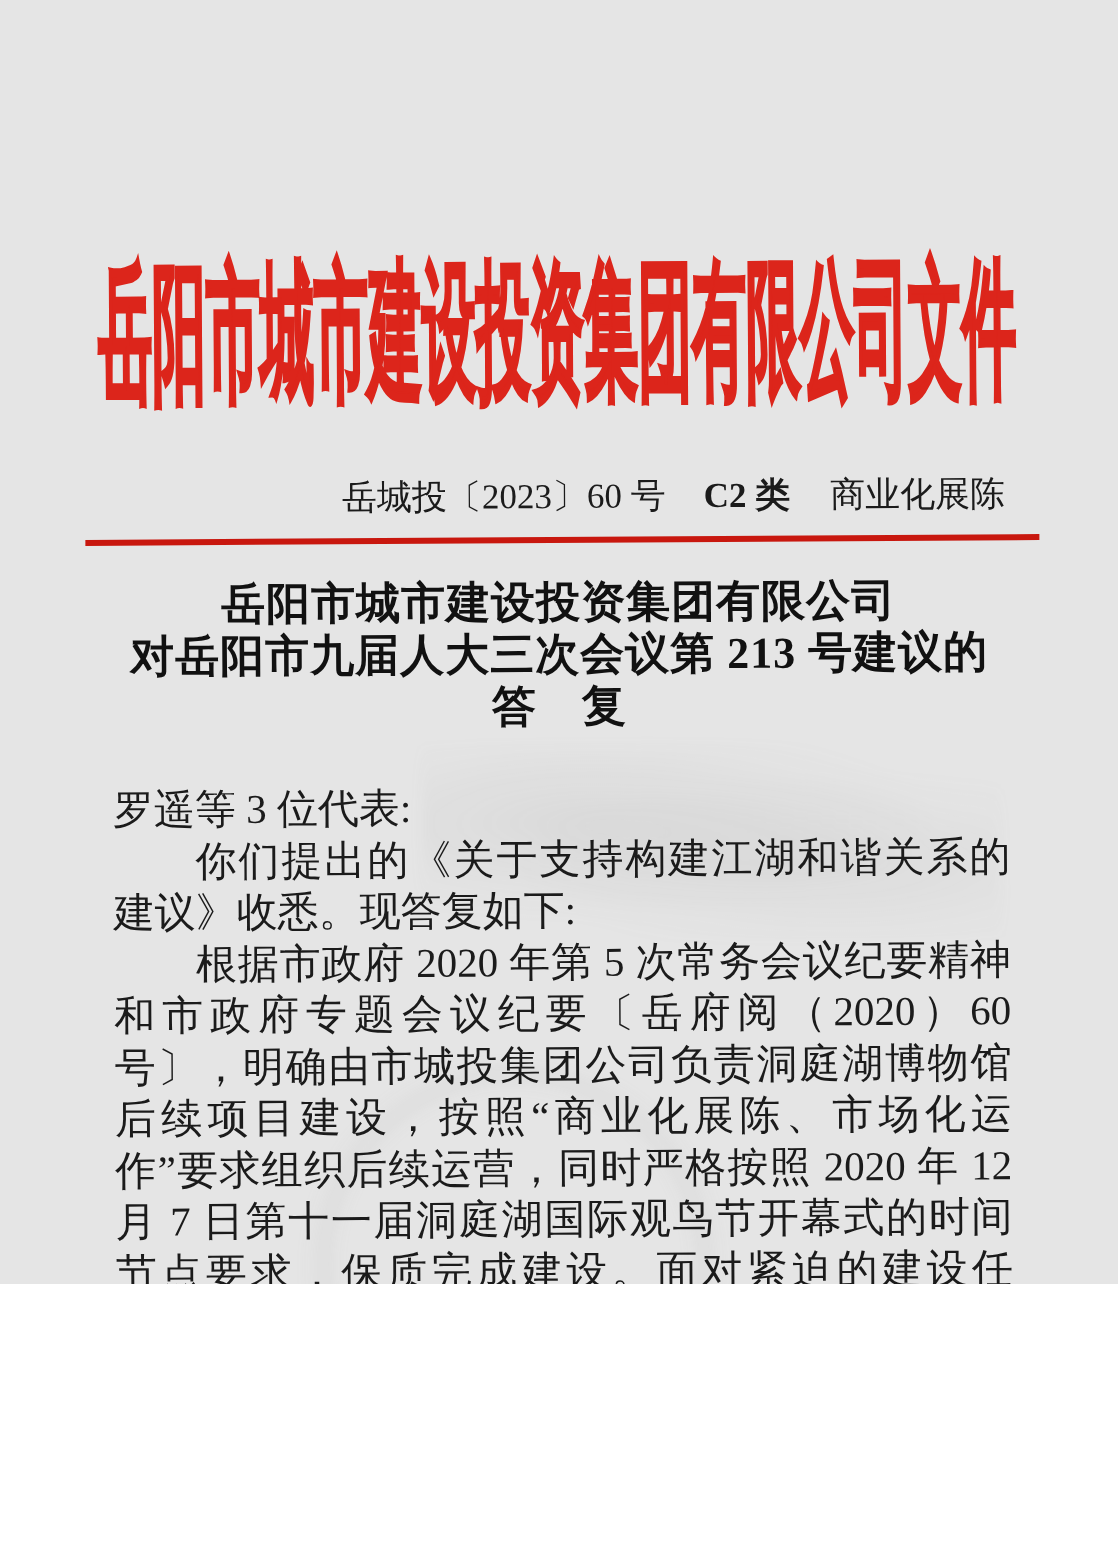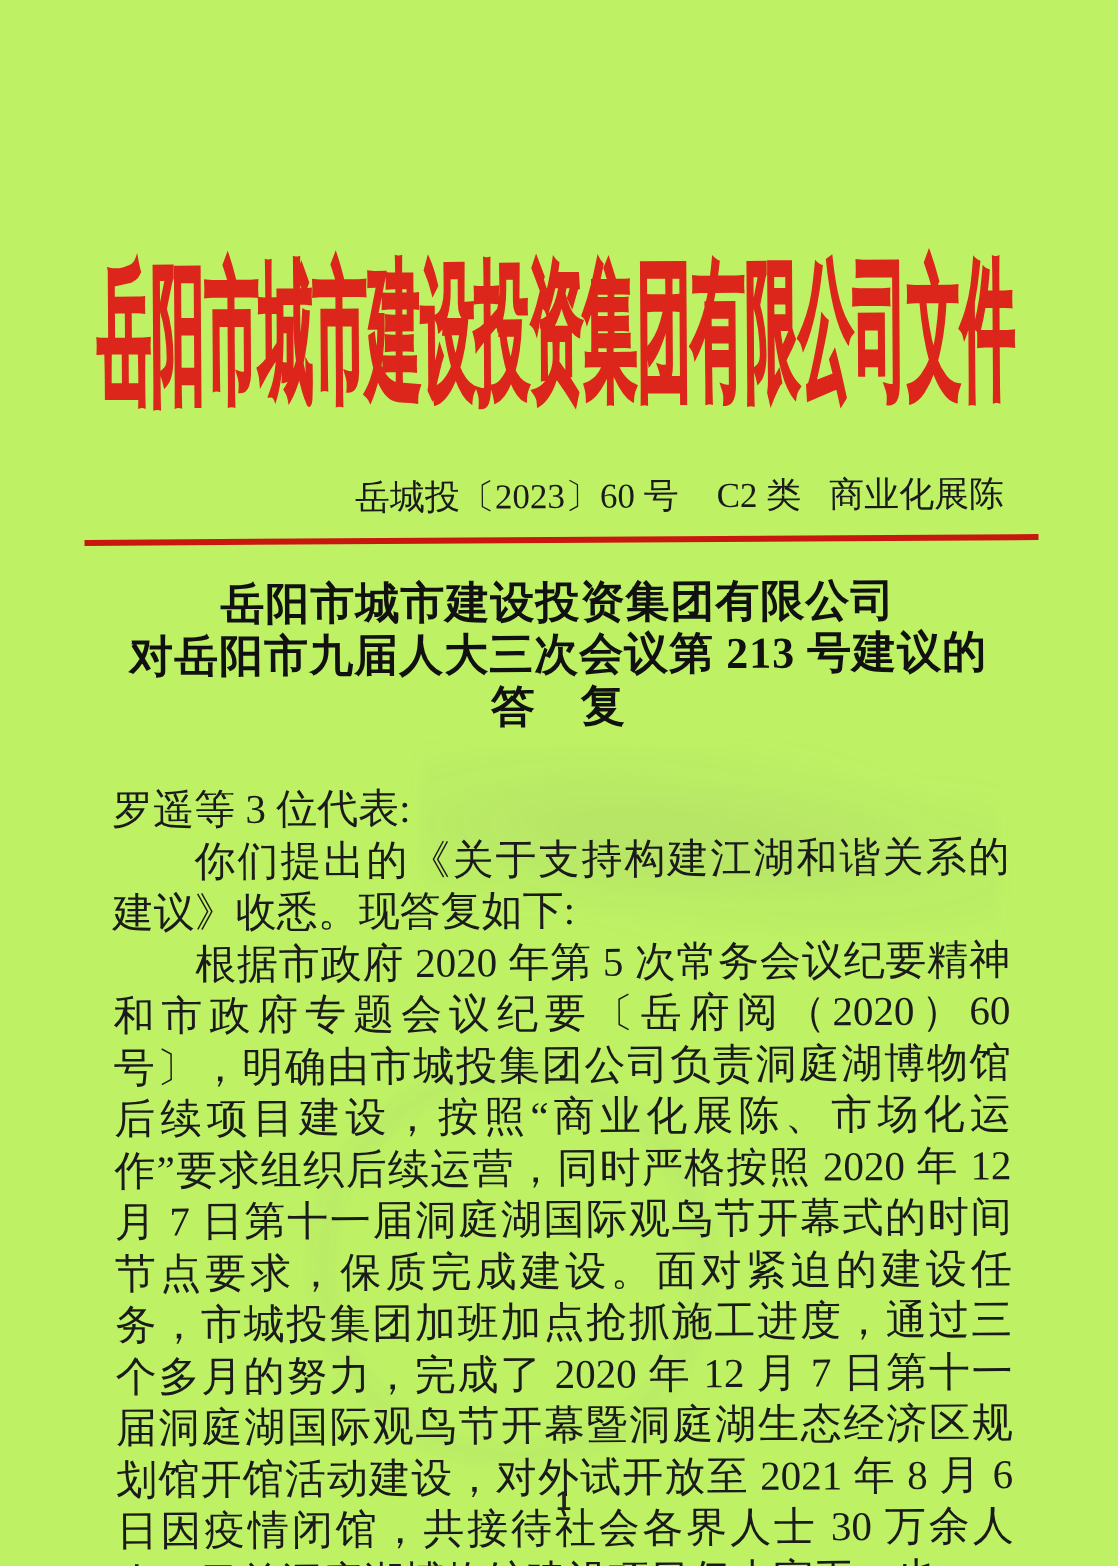--- a/index.html
+++ b/index.html
@@ -1,19 +1,19 @@
 <!DOCTYPE html>
 <html><head>
 <meta charset="utf-8">
 <style>
   html,body{margin:0;padding:0;background:#ffffff;}
   .page{
     position:relative;
-    width:1118px;height:1566px;
-    background:#bef264;
+    width:1118px;height:1284px;
+    background:#e5e5e5;
     overflow:hidden;
     font-family:"Liberation Serif","DejaVu Serif",serif;
     color:#1b1b1b;
   }
   .tilt{position:absolute;inset:0;transform:rotate(-0.35deg);}
 
   
   .letterhead{
     position:absolute;top:257px;left:0;width:100%;height:146px;
     display:flex;align-items:center;justify-content:center;
@@ -31,21 +31,21 @@
   }
 
   
   .docnum-row{
     position:absolute;top:476px;right:112px;
     font-size:35px;line-height:42px;
     white-space:nowrap;
     display:flex;align-items:baseline;
   }
   .docnum-row .doc-number{margin-right:38px;}
-  .docnum-row .category{margin-right:28px;}
+  .docnum-row .category{margin-right:40px;font-weight:bold;}
 
   
   .red-divider{
     position:absolute;top:537px;left:86px;
     width:954px;height:6px;
     background:#c8170e;
   }
 
   
   .doc-title{

